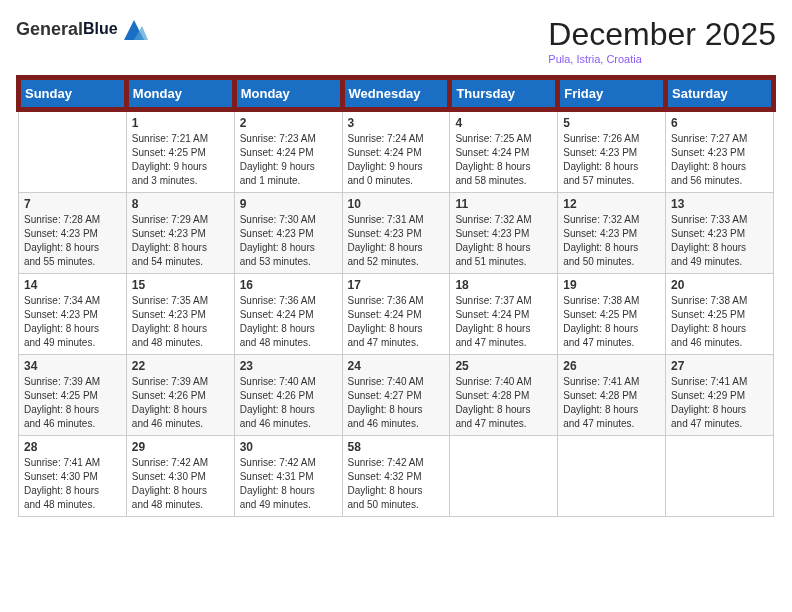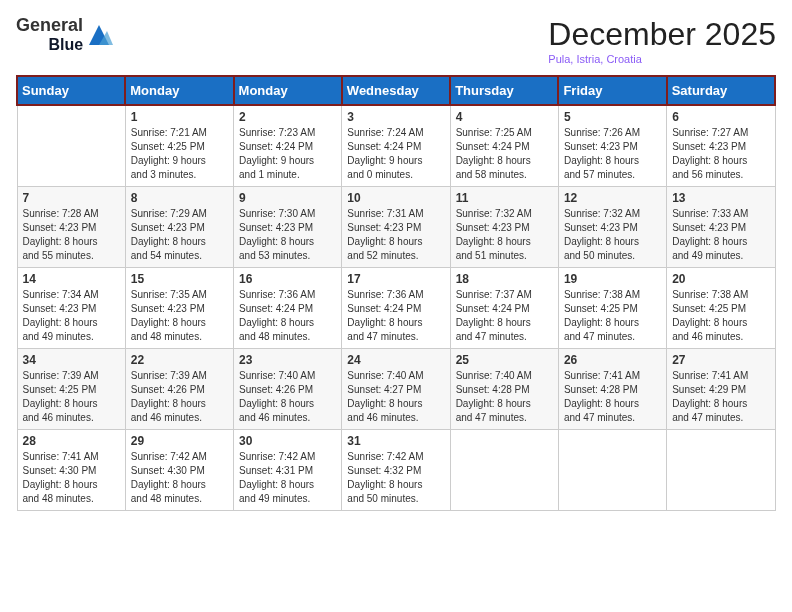--- a/index.html
+++ b/index.html
@@ -41,21 +41,21 @@
       width: 100%;
       border-collapse: collapse;
       table-layout: fixed;
     }
     thead th {
       background-color: #1a6fc4;
       color: #fff;
       font-size: 13px;
       padding: 6px 4px;
       text-align: left;
-      border: 2px solid #7f1d1d;
+      border: 5px solid #7f1d1d;
     }
     tbody td {
       border: 1px solid #ccc;
       vertical-align: top;
       padding: 4px 5px;
       font-size: 10.5px;
       color: #333;
       height: 80px;
       background: #fff;
     }
@@ -75,21 +75,21 @@
     }
     .empty-cell {
       background: #fff !important;
     }
   </style>
 </head>
 <body>
 
 <div class="header">
   <div class="logo">
-    <div style="display:flex; flex-direction:column; line-height:1.1;text-align:right;">
+    <div style="display:flex; line-height:1.1;">
       <span style="font-size:18px;font-weight:bold;color:#333;">General</span>
       <span style="font-size:16px;font-weight:bold;color:#0f172a;">Blue</span>
     </div>
     <svg class="logo-icon" viewBox="0 0 28 28" xmlns="http://www.w3.org/2000/svg">
       <polygon points="4,24 14,4 24,24" fill="#1a6fc4"></polygon>
       <polygon points="14,24 22,10 28,24" fill="#4a9fd4" opacity="0.7"></polygon>
     </svg>
   </div>
   <div class="title-block">
     <div class="month-title">December 2025</div>
@@ -234,21 +234,21 @@
         </td>
         <td>
           <span class="day-number">29</span>
           <div class="day-info">Sunrise: 7:42 AM<br>Sunset: 4:30 PM<br>Daylight: 8 hours<br>and 48 minutes.</div>
         </td>
         <td>
           <span class="day-number">30</span>
           <div class="day-info">Sunrise: 7:42 AM<br>Sunset: 4:31 PM<br>Daylight: 8 hours<br>and 49 minutes.</div>
         </td>
         <td>
-          <span class="day-number">31</span>
+          <span class="day-number">58</span>
           <div class="day-info">Sunrise: 7:42 AM<br>Sunset: 4:32 PM<br>Daylight: 8 hours<br>and 50 minutes.</div>
         </td>
         <td class="empty-cell"></td>
         <td class="empty-cell"></td>
         <td class="empty-cell"></td>
       </tr>
     </tbody>
 </table>
 
 </body></html>

